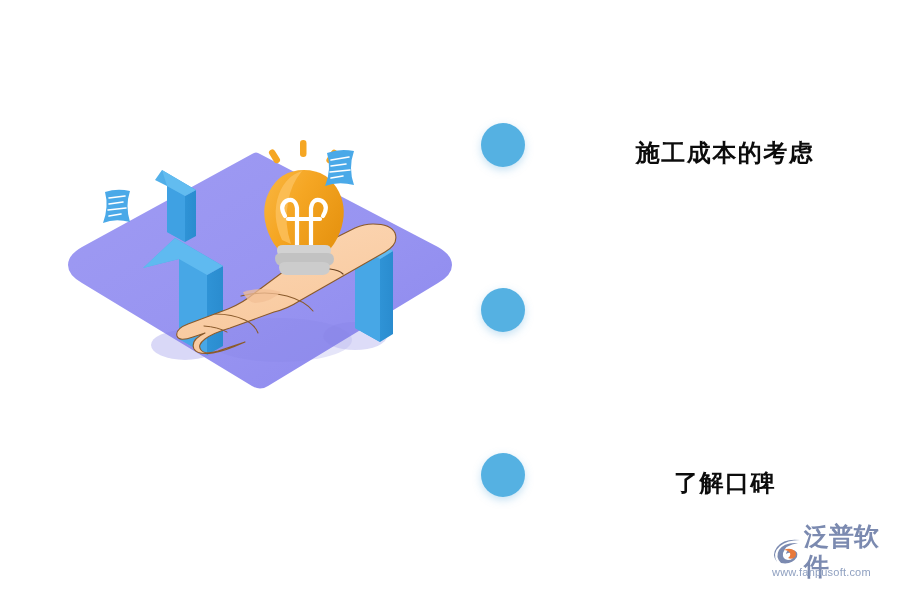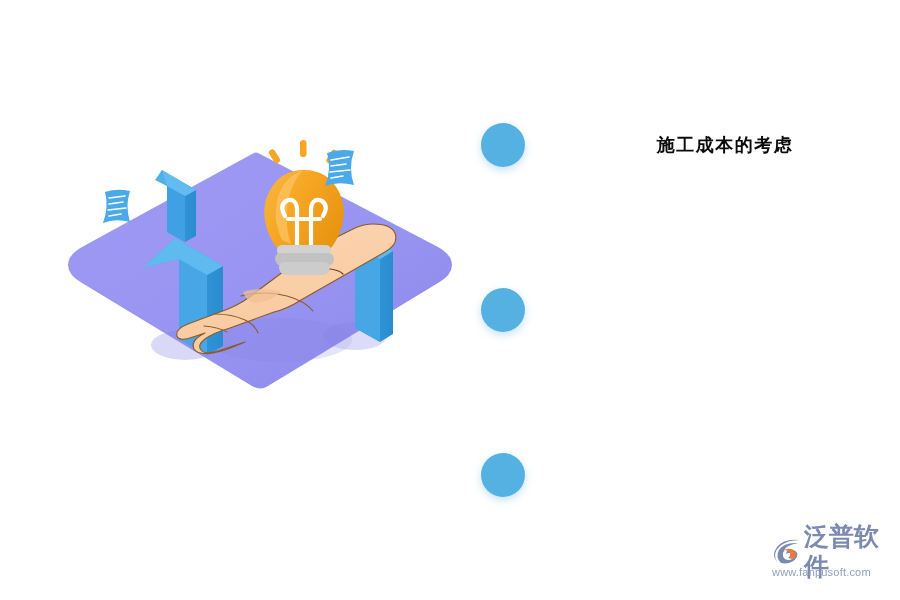--- a/index.html
+++ b/index.html
@@ -65,25 +65,25 @@
     height: 44px;
     border-radius: 50%;
     background: #55b1e2;
     box-shadow: 0 3px 9px rgba(90,170,220,0.35);
   }
 
   .bullet-text {
     position: absolute;
     left: 100px;
     width: 310px;
-    top: 0;
+    top: 8px;
     height: 60px;
     line-height: 60px;
     text-align: center;
-    font-size: 18px;
+    font-size: 24px;
     font-weight: bold;
     color: #0c0c0c;
     letter-spacing: 1.5px;
     white-space: nowrap;
   }
 
   
   .logo {
     position: absolute;
     left: 770px;
@@ -293,20 +293,21 @@
       <span class="bullet-dot"></span>
       <span class="bullet-text">施工成本的考虑</span>
     </div>
 
     <div class="bullet-row r1">
       <span class="bullet-dot"></span>
     </div>
 
     <div class="bullet-row r2">
       <span class="bullet-dot"></span>
+      <span class="bullet-text">了解口碑</span>
     </div>
 
   </div>
 
   <div class="logo">
     <div class="logo-top">
       <span class="logo-mark">
         <svg viewBox="0 0 32 30" xmlns="http://www.w3.org/2000/svg">
           <path d="M30 4 Q14 2 7 11 Q1 19 7 26 Q2 17 10 10 Q17 4 30 4 Z" fill="#7b8ab0"></path>
           <path d="M28 7 Q14 6 9 14 Q5 21 11 27 Q22 29 27 21 Q29 15 22 14 Q17 13 16 18 Q21 15 23 19 Q24 24 18 24 Q12 23 13 17 Q15 9 28 7 Z" fill="#7b8ab0"></path>

